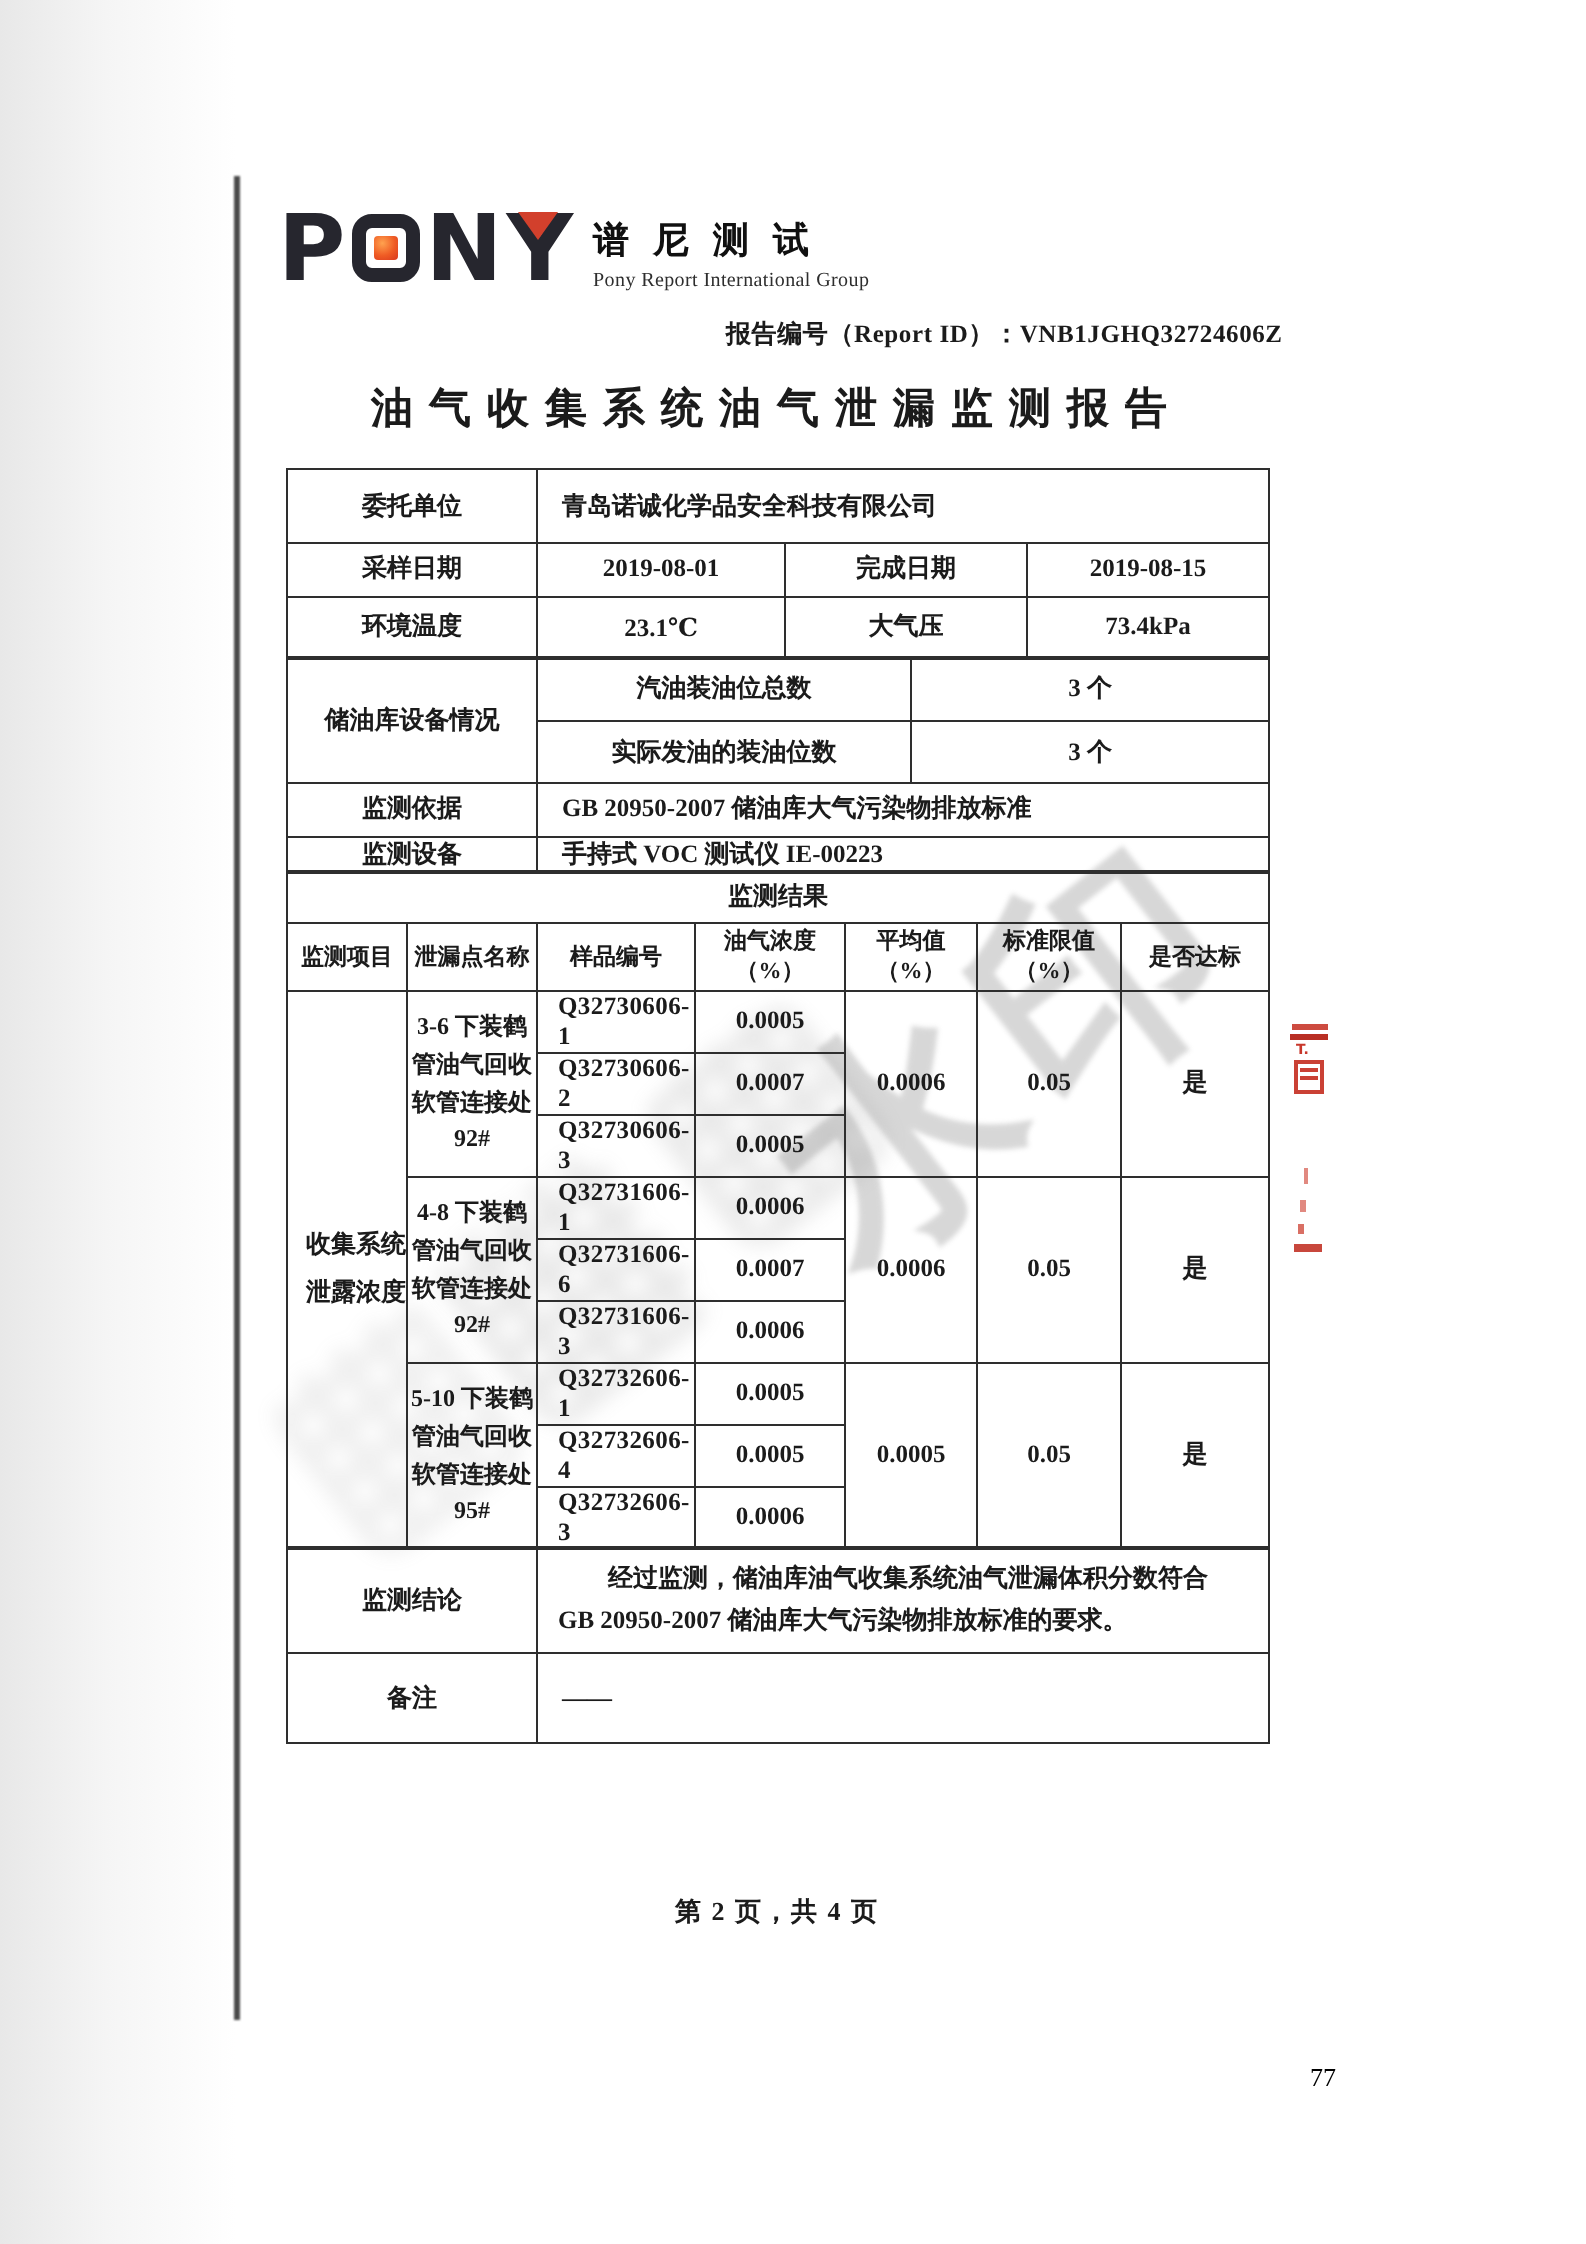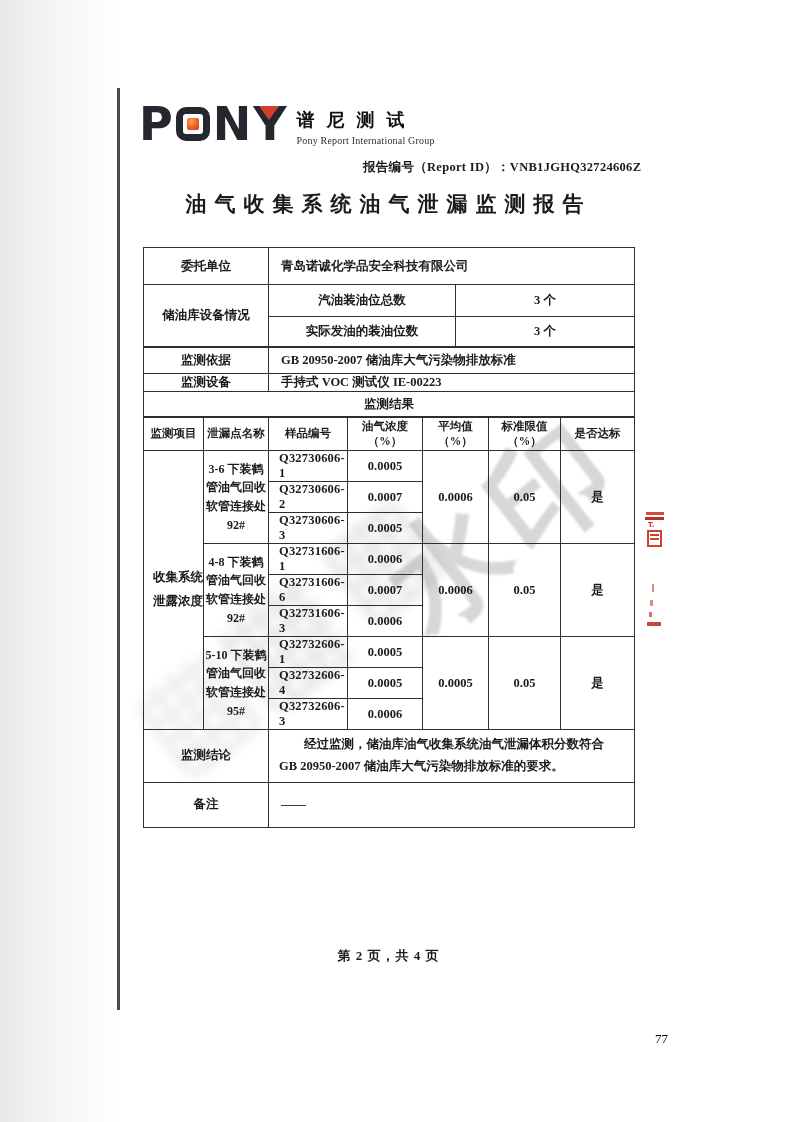--- a/index.html
+++ b/index.html
@@ -27,21 +27,21 @@
         letter-spacing:12px;color:#101010;line-height:24px;white-space:nowrap;}
   .logo-en{font-size:10px;color:#2e2e2e;margin-top:3px;letter-spacing:.2px;}
 
   .report-id{position:absolute;left:363px;top:159px;font-size:12.5px;font-weight:600;letter-spacing:.3px;white-space:nowrap;}
   .doc-title{position:absolute;left:143px;top:190px;width:491px;text-align:center;
         font-family:"Liberation Sans","DejaVu Sans",sans-serif;font-weight:bold;font-size:21px;letter-spacing:8px;white-space:nowrap;}
 
   
   .tables{position:absolute;left:143px;top:234px;width:491px;}
   table{border-collapse:collapse;table-layout:fixed;width:491px;margin-top:-1.5px;}
-  table.first{margin-top:13px;}
+  table.first{margin-top:0;}
   td{border:1.5px solid #2e2e2e;font-size:12.5px;font-weight:600;padding:0 6px;color:#1b1b1b;
      overflow:hidden;}
   .lbl{text-align:center;}
   .val{text-align:left;padding-left:12px;}
   .ctr{text-align:center;}
   .hdr{text-align:center;font-size:11.5px;padding:0 1px;}
   .proj{text-align:right;padding:0;line-height:1.9;margin-left:38px;}
   .pt{text-align:center;padding:0 1px;font-size:12px;line-height:1.55;}
   .pt .tag{display:block;}
   .sid{text-align:left;padding-left:10px;letter-spacing:.2px;}
@@ -116,20 +116,42 @@
           <col style="width:366px">
         </colgroup>
       <tbody>
           <tr style="height:37px">
         <td class="lbl">委托单位</td>
         <td class="val">青岛诺诚化学品安全科技有限公司</td>
       </tr>
     </tbody>
       </table>
 
+    <table>
+      <colgroup>
+          <col style="width:125px">
+          <col style="width:124px">
+          <col style="width:121px">
+          <col style="width:121px">
+        </colgroup>
+      <tbody>
+          <tr style="height:27px">
+        <td class="lbl">采样日期</td>
+        <td class="ctr">2019-08-01</td>
+        <td class="lbl">完成日期</td>
+        <td class="ctr">2019-08-15</td>
+      </tr>
+      <tr style="height:31px">
+        <td class="lbl">环境温度</td>
+        <td class="ctr">23.1℃</td>
+        <td class="lbl">大气压</td>
+        <td class="ctr">73.4kPa</td>
+      </tr>
+    </tbody>
+      </table>
 
     <table>
       <colgroup>
           <col style="width:125px">
           <col style="width:187px">
           <col style="width:179px">
         </colgroup>
       <tbody>
           <tr style="height:32px">
         <td class="lbl" rowspan="2">储油库设备情况</td>

